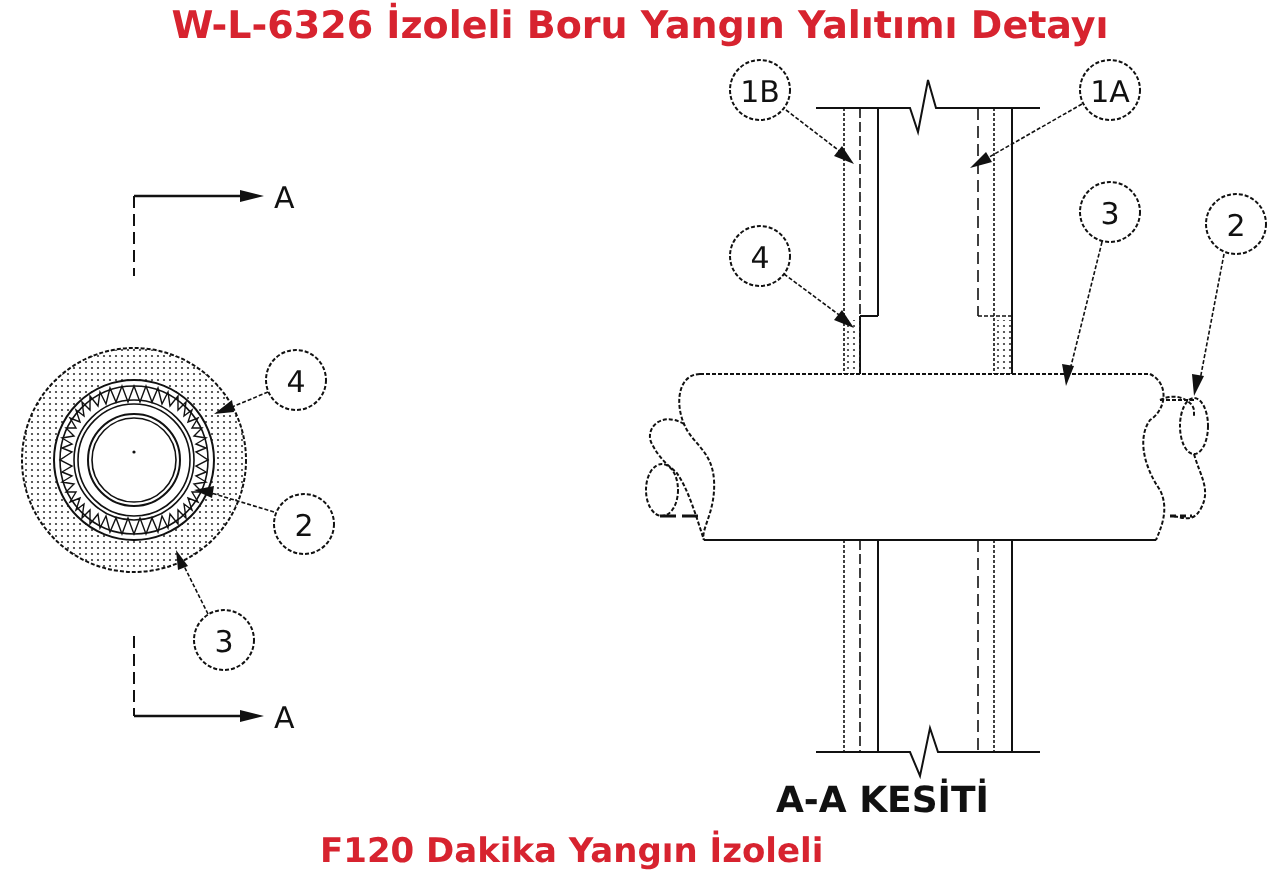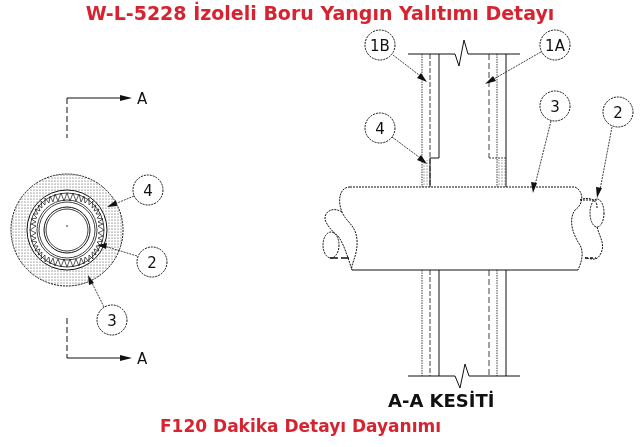--- a/index.html
+++ b/index.html
@@ -7,21 +7,21 @@
   .title { position: absolute; top: 2px; left: 0; width: 640px; text-align: center; color: #d7232f; font-weight: bold; font-size: 19px; font-family: "DejaVu Sans", sans-serif; }
   .subtitle { position: absolute; top: 416px; left: 160px; color: #d7232f; font-weight: bold; font-size: 17px; }
   .section-label { position: absolute; top: 390px; left: 388px; color: #111; font-weight: bold; font-size: 18px; }
   svg { position: absolute; left: 0; top: 0; }
   .callout-text { font-family: "DejaVu Sans", sans-serif; font-size: 15px; fill: #111; }
   .axis-letter { font-family: "DejaVu Sans", sans-serif; font-size: 15px; fill: #111; }
 </style>
 </head>
 <body>
 
-<div class="title">W-L-5228 İzoleli Boru Yangın Yalıtımı Detayı</div>
+<div class="title">W-L-6326 İzoleli Boru Yangın Yalıtımı Detayı</div>
 
 <svg width="640" height="447" viewBox="0 0 640 447">
   <defs>
     <pattern id="dots" width="3" height="3" patternUnits="userSpaceOnUse">
       <circle cx="1" cy="1" r="0.55" fill="#333"></circle>
     </pattern>
   </defs>
 
   <g>
 
@@ -158,13 +158,13 @@
     <g>
       <circle cx="618" cy="112" r="15" fill="#fff" stroke="#111" stroke-width="1" stroke-dasharray="2,1"></circle>
       <text x="618" y="118" text-anchor="middle" class="callout-text">2</text>
       <line x1="612" y1="127" x2="600" y2="190" stroke="#111" stroke-width="0.8" stroke-dasharray="2,1"></line>
       <polygon points="597,198 596,187 602,188" fill="#111"></polygon>
     </g>
   </g>
 </svg>
 
 <div class="section-label">A-A KESİTİ</div>
-<div class="subtitle">F120 Dakika Detayı Dayanımı</div>
+<div class="subtitle">F120 Dakika Yangın İzoleli</div>
 
 </body></html>

